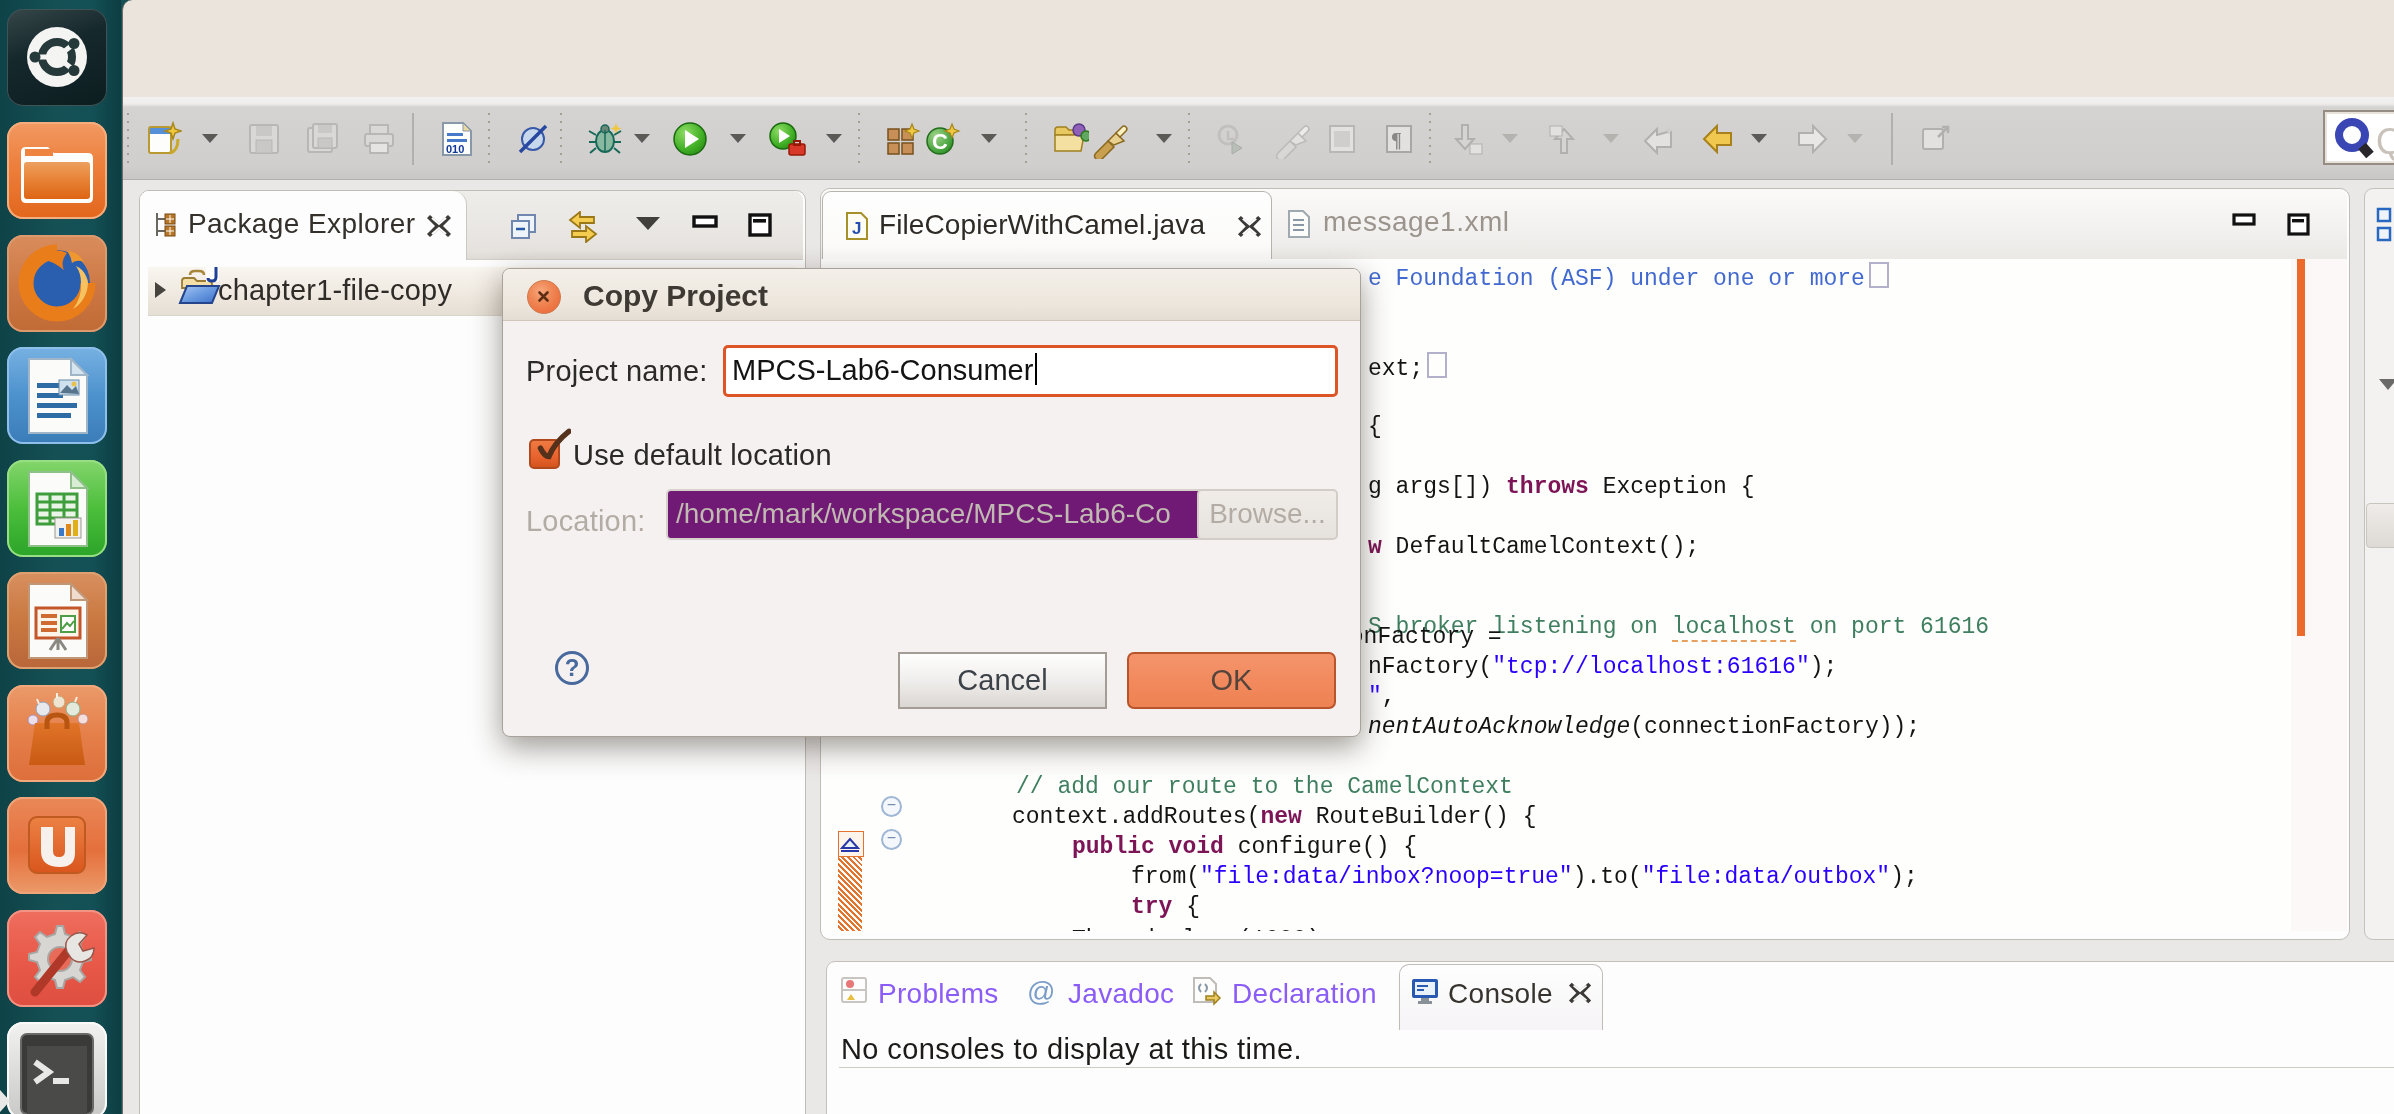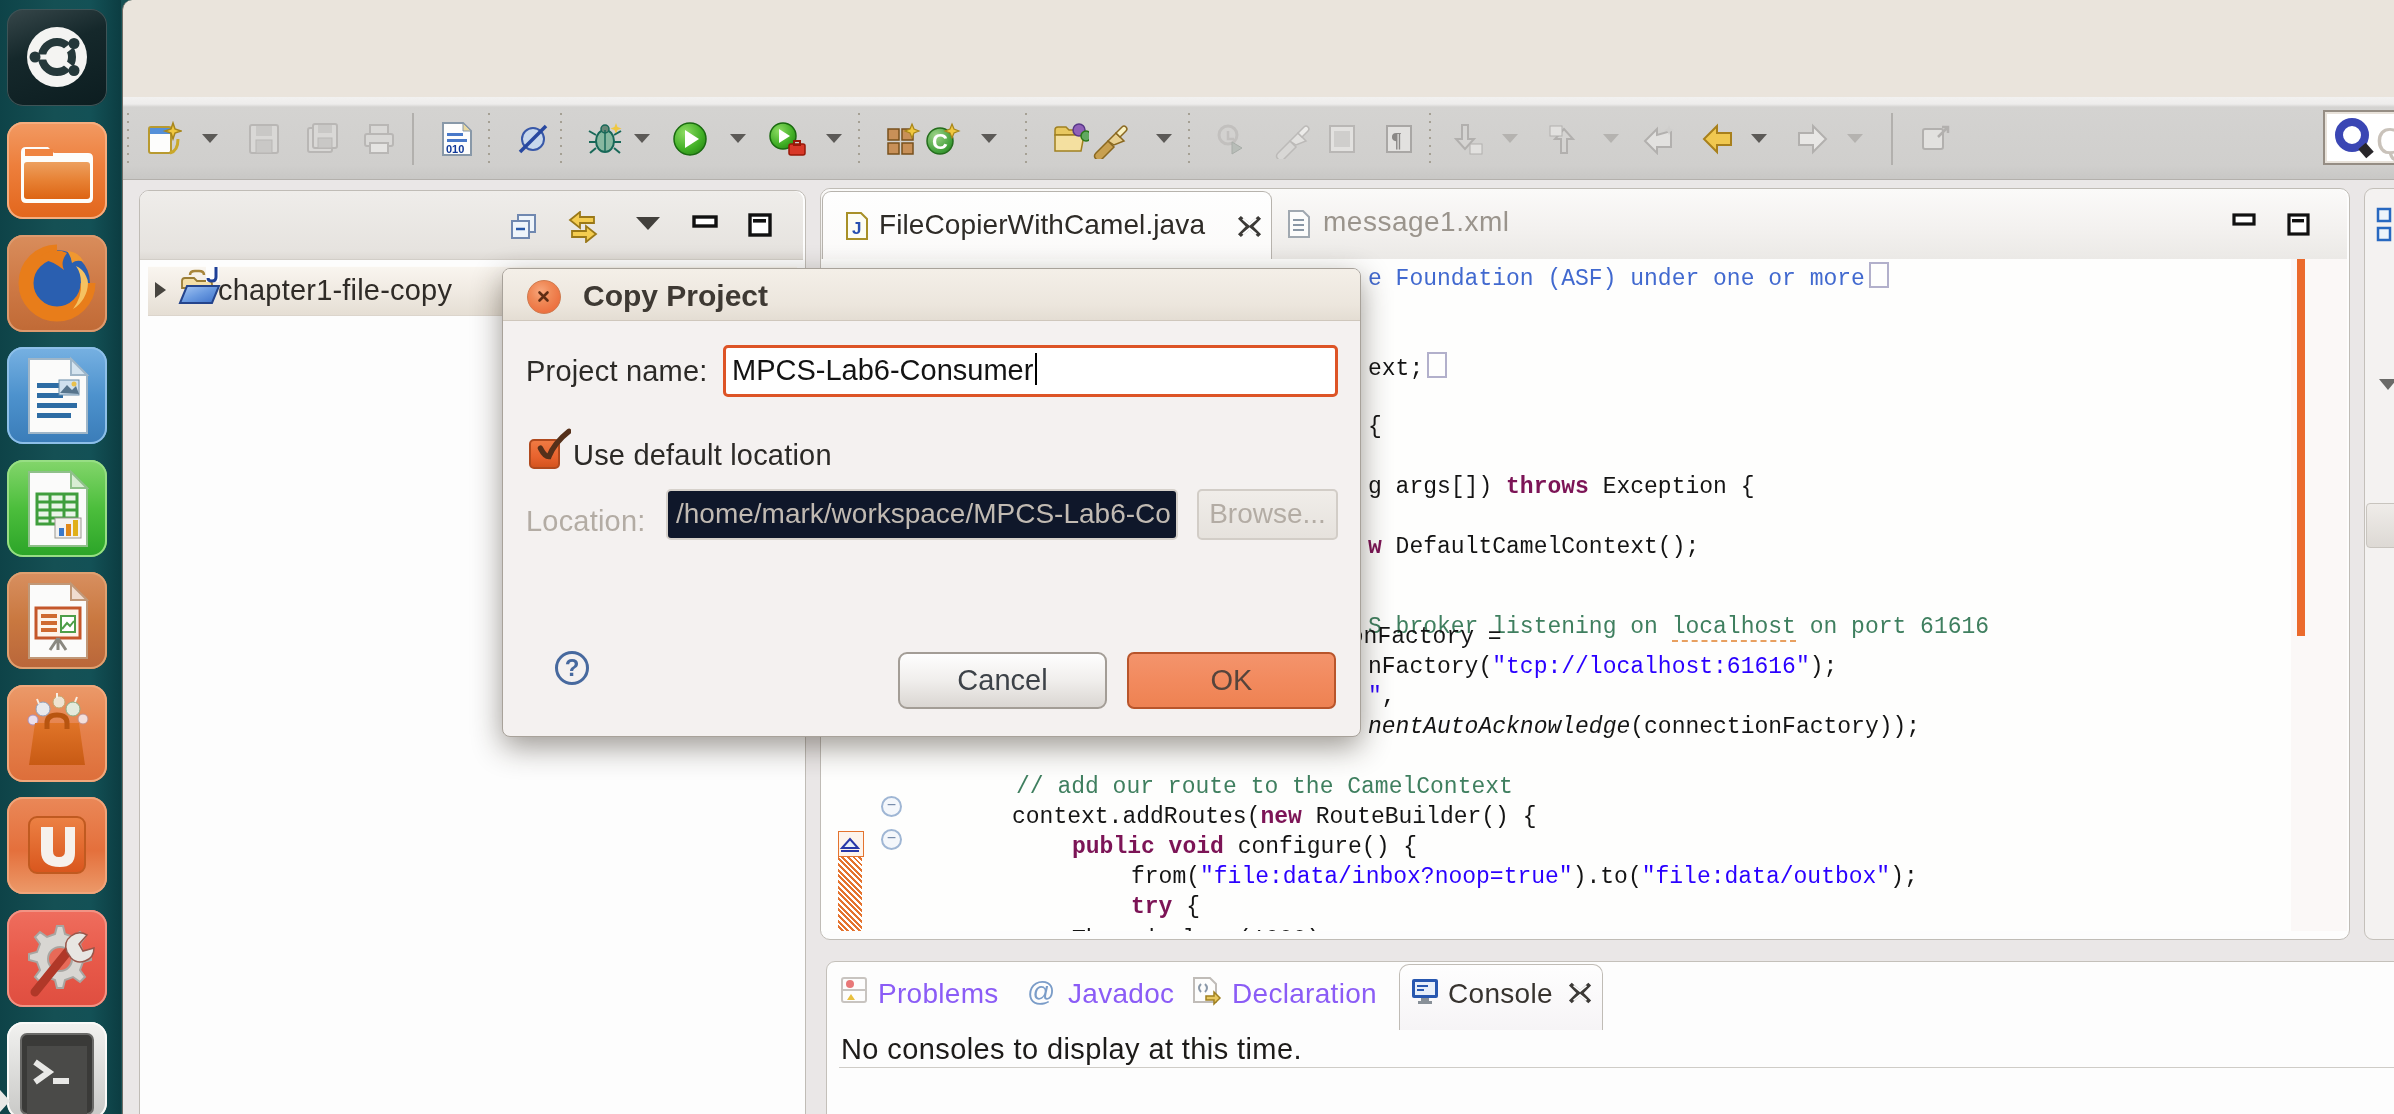--- a/index.html
+++ b/index.html
@@ -385,20 +385,42 @@
     <svg class="ti" style="left:2210px;top:19px;" width="42" height="44" viewBox="0 0 42 44">
       <circle cx="19" cy="19" r="13" fill="#fff" stroke="#3a46b4" stroke-width="8"></circle>
       <line x1="29" y1="30" x2="37" y2="39" stroke="#28262a" stroke-width="10"></line>
     </svg>
     <div class="abs" style="left:2253px;top:24px;font-size:36px;color:#c9c2ba;">Q</div>
   </div>
   <div id="content" class="abs">
 
     <div id="pkg" class="panel abs">
       <div id="pkghead" class="abs">
+        <div id="pkgtab" class="abs">
+          <svg class="abs" style="left:13px;top:20px;" width="26" height="27" viewBox="0 0 26 27">
+            <line x1="4" y1="2" x2="4" y2="25" stroke="#6a6660" stroke-width="2"></line>
+            <line x1="4" y1="8" x2="12" y2="8" stroke="#6a6660" stroke-width="2"></line>
+            <line x1="4" y1="20" x2="12" y2="20" stroke="#6a6660" stroke-width="2"></line>
+            <g fill="#b87828" stroke="#7a4a14" stroke-width="1">
+              <rect x="12" y="3" width="10" height="10"></rect>
+                <rect x="12" y="15" width="10" height="10"></rect>
+            </g>
+            <g stroke="#fff" stroke-width="1">
+                <line x1="17" y1="4" x2="17" y2="12"></line>
+                <line x1="13" y1="8" x2="21" y2="8"></line>
+            <line x1="17" y1="16" x2="17" y2="24"></line>
+                <line x1="13" y1="20" x2="21" y2="20"></line>
+              </g>
+          </svg>
+          <div class="abs" style="left:48px;top:17px;font-size:28px;color:#34302b;letter-spacing:0.4px;">Package Explorer</div>
+          <svg class="abs" style="left:286px;top:22px;" width="27" height="26" viewBox="0 0 27 26">
+            <path d="M4 2 L13 10 L22 2 L25 5 L17 13 L25 21 L22 24 L13 16 L4 24 L1 21 L9 13 L1 5 Z" fill="#3c3a37"></path>
+            <path d="M6 5 L13 11 L20 5 M6 21 L13 15 L20 21" stroke="#fdfdfd" stroke-width="2" fill="none"></path>
+          </svg>
+        </div>
 
         <svg class="abs" style="left:370px;top:22px;" width="28" height="28" viewBox="0 0 28 28">
           <rect x="8" y="2" width="17" height="17" fill="#eef4fa" stroke="#7088b0" stroke-width="2"></rect>
           <rect x="2" y="8" width="17" height="17" fill="#eef4fa" stroke="#7088b0" stroke-width="2"></rect>
           <line x1="6" y1="16" x2="15" y2="16" stroke="#2858a8" stroke-width="2.5"></line>
         </svg>
         <svg class="abs" style="left:424px;top:20px;" width="38" height="32" viewBox="0 0 38 32">
           <path d="M16 1 l0 5 l14 0 l0 6 l-14 0 l0 5 l-10 -8 z" fill="#f4cc50" stroke="#9a7818" stroke-width="1.8"></path>
           <path d="M22 15 l0 5 l-14 0 l0 6 l14 0 l0 5 l10 -8 z" fill="#f4cc50" stroke="#9a7818" stroke-width="1.8"></path>
         </svg>
@@ -571,27 +593,27 @@
        border:3px solid #dd5426;border-radius:5px;"></div>
   <div class="abs" style="left:229px;top:84px;font-size:29px;color:#131313;">MPCS-Lab6-Consumer<span style="display:inline-block;width:2px;height:32px;background:#000;vertical-align:-5px;margin-left:2px;"></span></div>
   <div class="abs" style="left:26px;top:170px;width:27px;height:26px;border-radius:5px;
        background:linear-gradient(180deg,#ef7a42 0%,#e8632e 60%,#d4541e 100%);
        border:2px solid #b04a1e;"></div>
   <svg class="abs" style="left:28px;top:155px;" width="40" height="40" viewBox="0 0 36 38">
     <path d="M8 23 q4 8 8 8 q5 -13 19 -24" stroke="#55301a" stroke-width="5.2" fill="none" stroke-linecap="round"></path>
   </svg>
   <div class="dlbl" style="left:70px;top:170px;">Use default location</div>
   <div class="dlbl dgray" style="left:23px;top:236px;">Location:</div>
-  <div class="abs" style="left:163px;top:220px;width:508px;height:47px;background:#0f172a;
-       border:2px solid #d6d1cb;border-radius:5px;overflow:hidden;">
+  <div class="abs" style="left:163px;top:220px;width:508px;height:47px;background:#701a75;
+       border:2px solid #d6d1cb;border-radius:5px;overflow:hidden;padding-left:44px;">
     <div class="abs" style="left:8px;top:7px;font-size:28px;color:#c1bab2;white-space:nowrap;">/home/mark/workspace/MPCS-Lab6-Co</div>
   </div>
   <div class="abs" style="left:694px;top:220px;width:137px;height:47px;background:linear-gradient(180deg,#f0ede9,#e6e2dd);
        border:2px solid #d2cdc7;border-radius:5px;text-align:center;line-height:46px;font-size:28px;color:#b3aca4;">Browse...</div>
   <div class="abs" style="left:52px;top:382px;width:28px;height:28px;border-radius:50%;border:3px solid #47699e;
        color:#47699e;text-align:center;font-size:24px;font-weight:bold;line-height:28px;">?</div>
-  <div class="abs" style="left:395px;top:383px;width:205px;height:53px;border:2px solid #a39d96;border-radius:9px;
+  <div class="abs" style="left:395px;top:383px;width:205px;height:53px;border:2px solid #a39d96;border-radius:0;
        background:linear-gradient(180deg,#fefefe 0%,#f0eeec 50%,#dad6d2 100%);
        text-align:center;line-height:52px;font-size:29px;color:#3d4248;">Cancel</div>
   <div class="abs" style="left:624px;top:383px;width:205px;height:53px;border:2px solid #b8552b;border-radius:7px;
        background:linear-gradient(180deg,#f4946c 0%,#f28a5e 50%,#ee8252 100%);
        text-align:center;line-height:52px;font-size:29px;color:#55443c;">OK</div>
 </div>
 
 </body></html>

